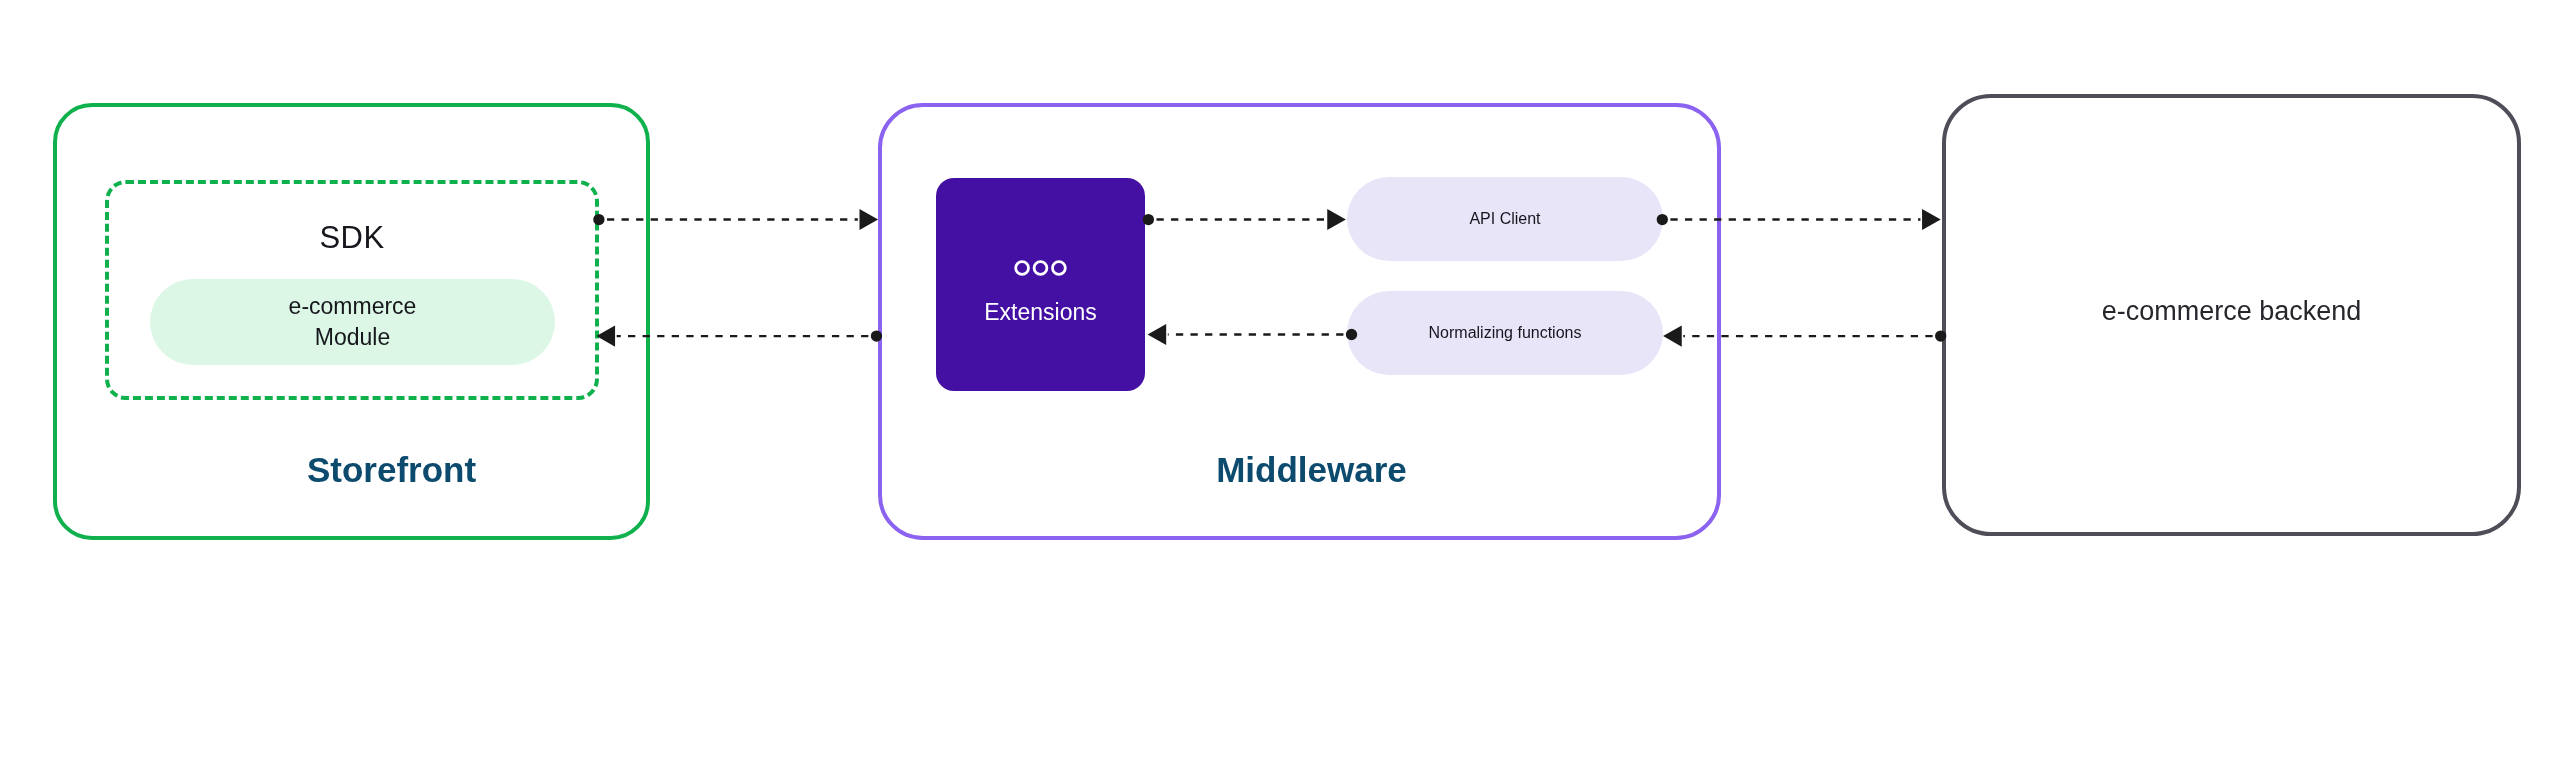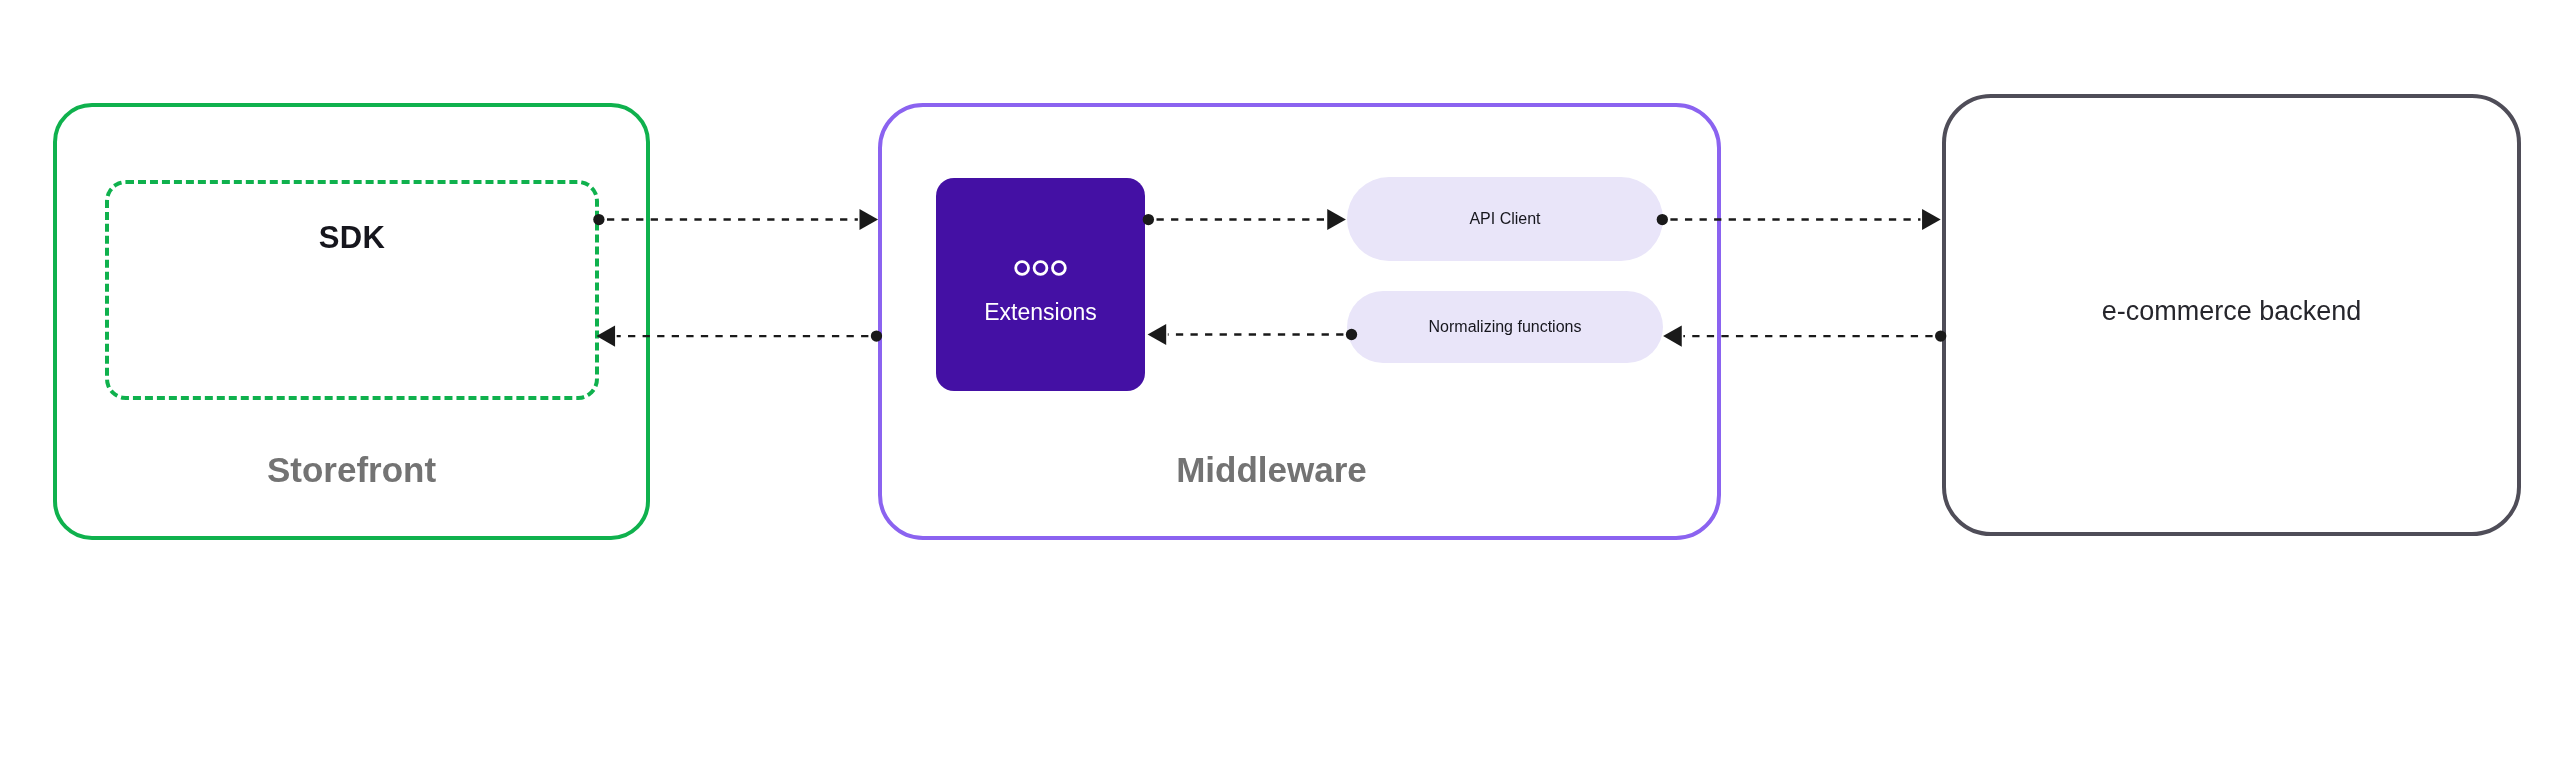--- a/index.html
+++ b/index.html
@@ -18,52 +18,56 @@
   body{font-family:"Liberation Sans","DejaVu Sans",sans-serif;color:var(--text-dark);}
   .canvas{position:relative;width:2576px;height:758px;background:#ffffff;overflow:hidden;}
 
   .group-box{position:absolute;border-radius:40px;background:#ffffff;}
   .storefront-box{left:53px;top:103px;width:597px;height:437px;border:4px solid var(--storefront-border);border-radius:39px;}
   .middleware-box{left:878px;top:103px;width:843px;height:437px;border:4px solid var(--middleware-border);border-radius:45px;}
   .backend-box{left:1942px;top:94px;width:579px;height:442px;border:4px solid var(--backend-border);border-radius:49px;}
 
   .sdk-box{position:absolute;left:105px;top:180px;width:494px;height:220px;border:4px dashed var(--storefront-border);border-radius:21px;}
 
-  .sdk-label{position:absolute;left:105px;top:220px;width:494px;text-align:center;font-size:31px;font-weight:700;letter-spacing:0.4px;color:var(--text-dark);}
+  .sdk-label{position:absolute;left:105px;top:220px;width:494px;text-align:center;font-size:31px;font-weight:400;letter-spacing:0.4px;color:var(--text-dark);}
 
   .module-pill{position:absolute;left:150px;top:279px;width:405px;height:86px;border-radius:43px;background:var(--module-pill-bg);display:flex;flex-direction:column;align-items:center;justify-content:center;}
   .module-pill .line{font-size:23px;line-height:31px;color:var(--text-dark);}
 
-  .box-title{position:absolute;text-align:center;font-size:35px;font-weight:700;color:#737373;}
+  .box-title{position:absolute;text-align:center;font-size:35px;font-weight:700;color:#0c4a6e;margin-left:40px;}
   .storefront-title{left:53px;top:450px;width:597px;}
   .middleware-title{left:850px;top:450px;width:843px;}
 
   .extensions-box{position:absolute;left:936px;top:178px;width:209px;height:213px;border-radius:18px;background:var(--extensions-bg);}
   .extensions-dots{position:absolute;left:0;top:82px;width:209px;display:flex;justify-content:center;}
   .extensions-label{position:absolute;left:0;top:121px;width:209px;text-align:center;font-size:23px;color:var(--text-light);}
 
   .mw-pill{position:absolute;left:1347px;width:316px;border-radius:42px;background:var(--middleware-pill-bg);display:flex;align-items:center;justify-content:center;font-size:16px;color:var(--text-dark);}
   .api-pill{top:177px;height:84px;}
-  .norm-pill{top:291px;height:72px;}
+  .norm-pill{top:291px;height:84px;}
 
   .backend-title{position:absolute;left:1942px;top:296px;width:579px;text-align:center;font-size:27px;font-weight:400;color:#26262C;}
 
   .arrow-layer{position:absolute;left:0;top:0;width:2576px;height:758px;pointer-events:none;}
   .arrow-layer line{stroke:var(--arrow);stroke-width:3;stroke-dasharray:9 9;}
   .arrow-layer circle.endpoint{fill:var(--arrow);}
   .arrow-layer polygon{fill:var(--arrow);}
 </style>
 </head>
 <body>
 
 <div class="canvas">
 
   <div class="group-box storefront-box"></div>
   <div class="sdk-box"></div>
   <div class="sdk-label">SDK</div>
+  <div class="module-pill">
+    <div class="line">e-commerce</div>
+    <div class="line">Module</div>
+  </div>
   <div class="box-title storefront-title">Storefront</div>
 
   <div class="group-box middleware-box"></div>
   <div class="extensions-box">
     <div class="extensions-dots">
       <svg width="57" height="16" viewBox="0 0 70 20" aria-hidden="true">
         <circle cx="12" cy="10" r="8" fill="none" stroke="#FFFFFF" stroke-width="3.5"></circle>
         <circle cx="35" cy="10" r="8" fill="none" stroke="#FFFFFF" stroke-width="3.5"></circle>
         <circle cx="58" cy="10" r="8" fill="none" stroke="#FFFFFF" stroke-width="3.5"></circle>
       </svg>

